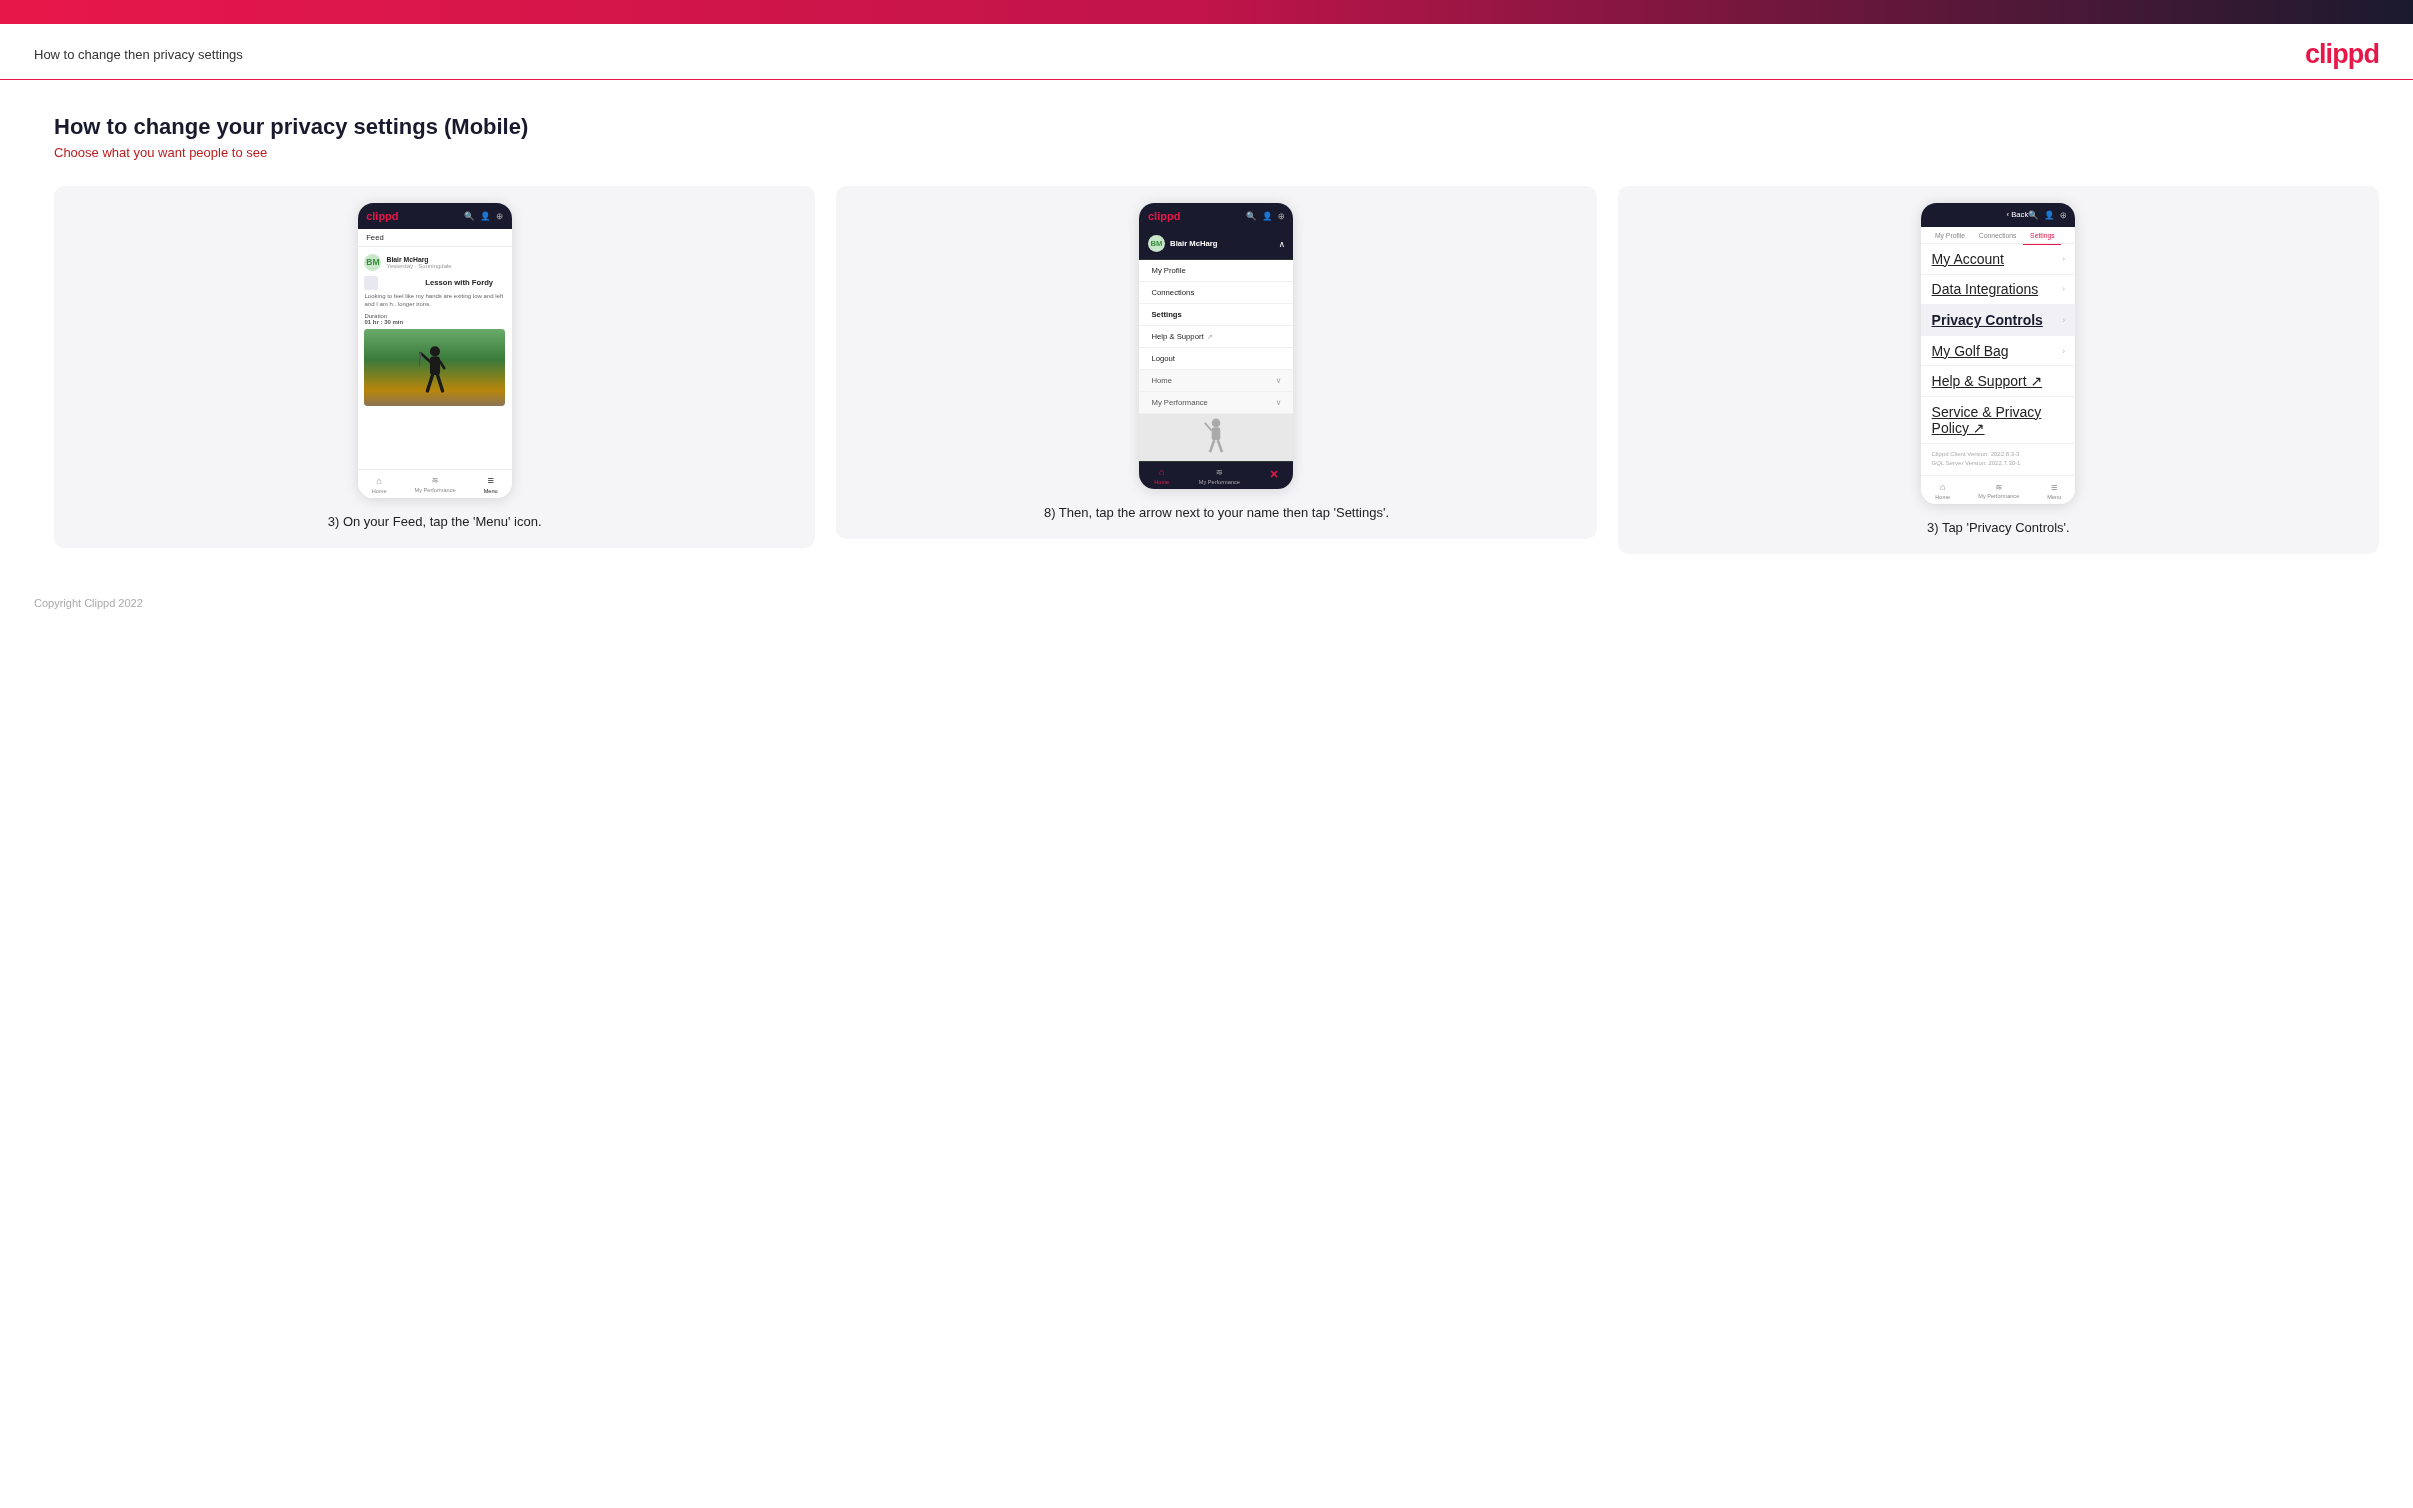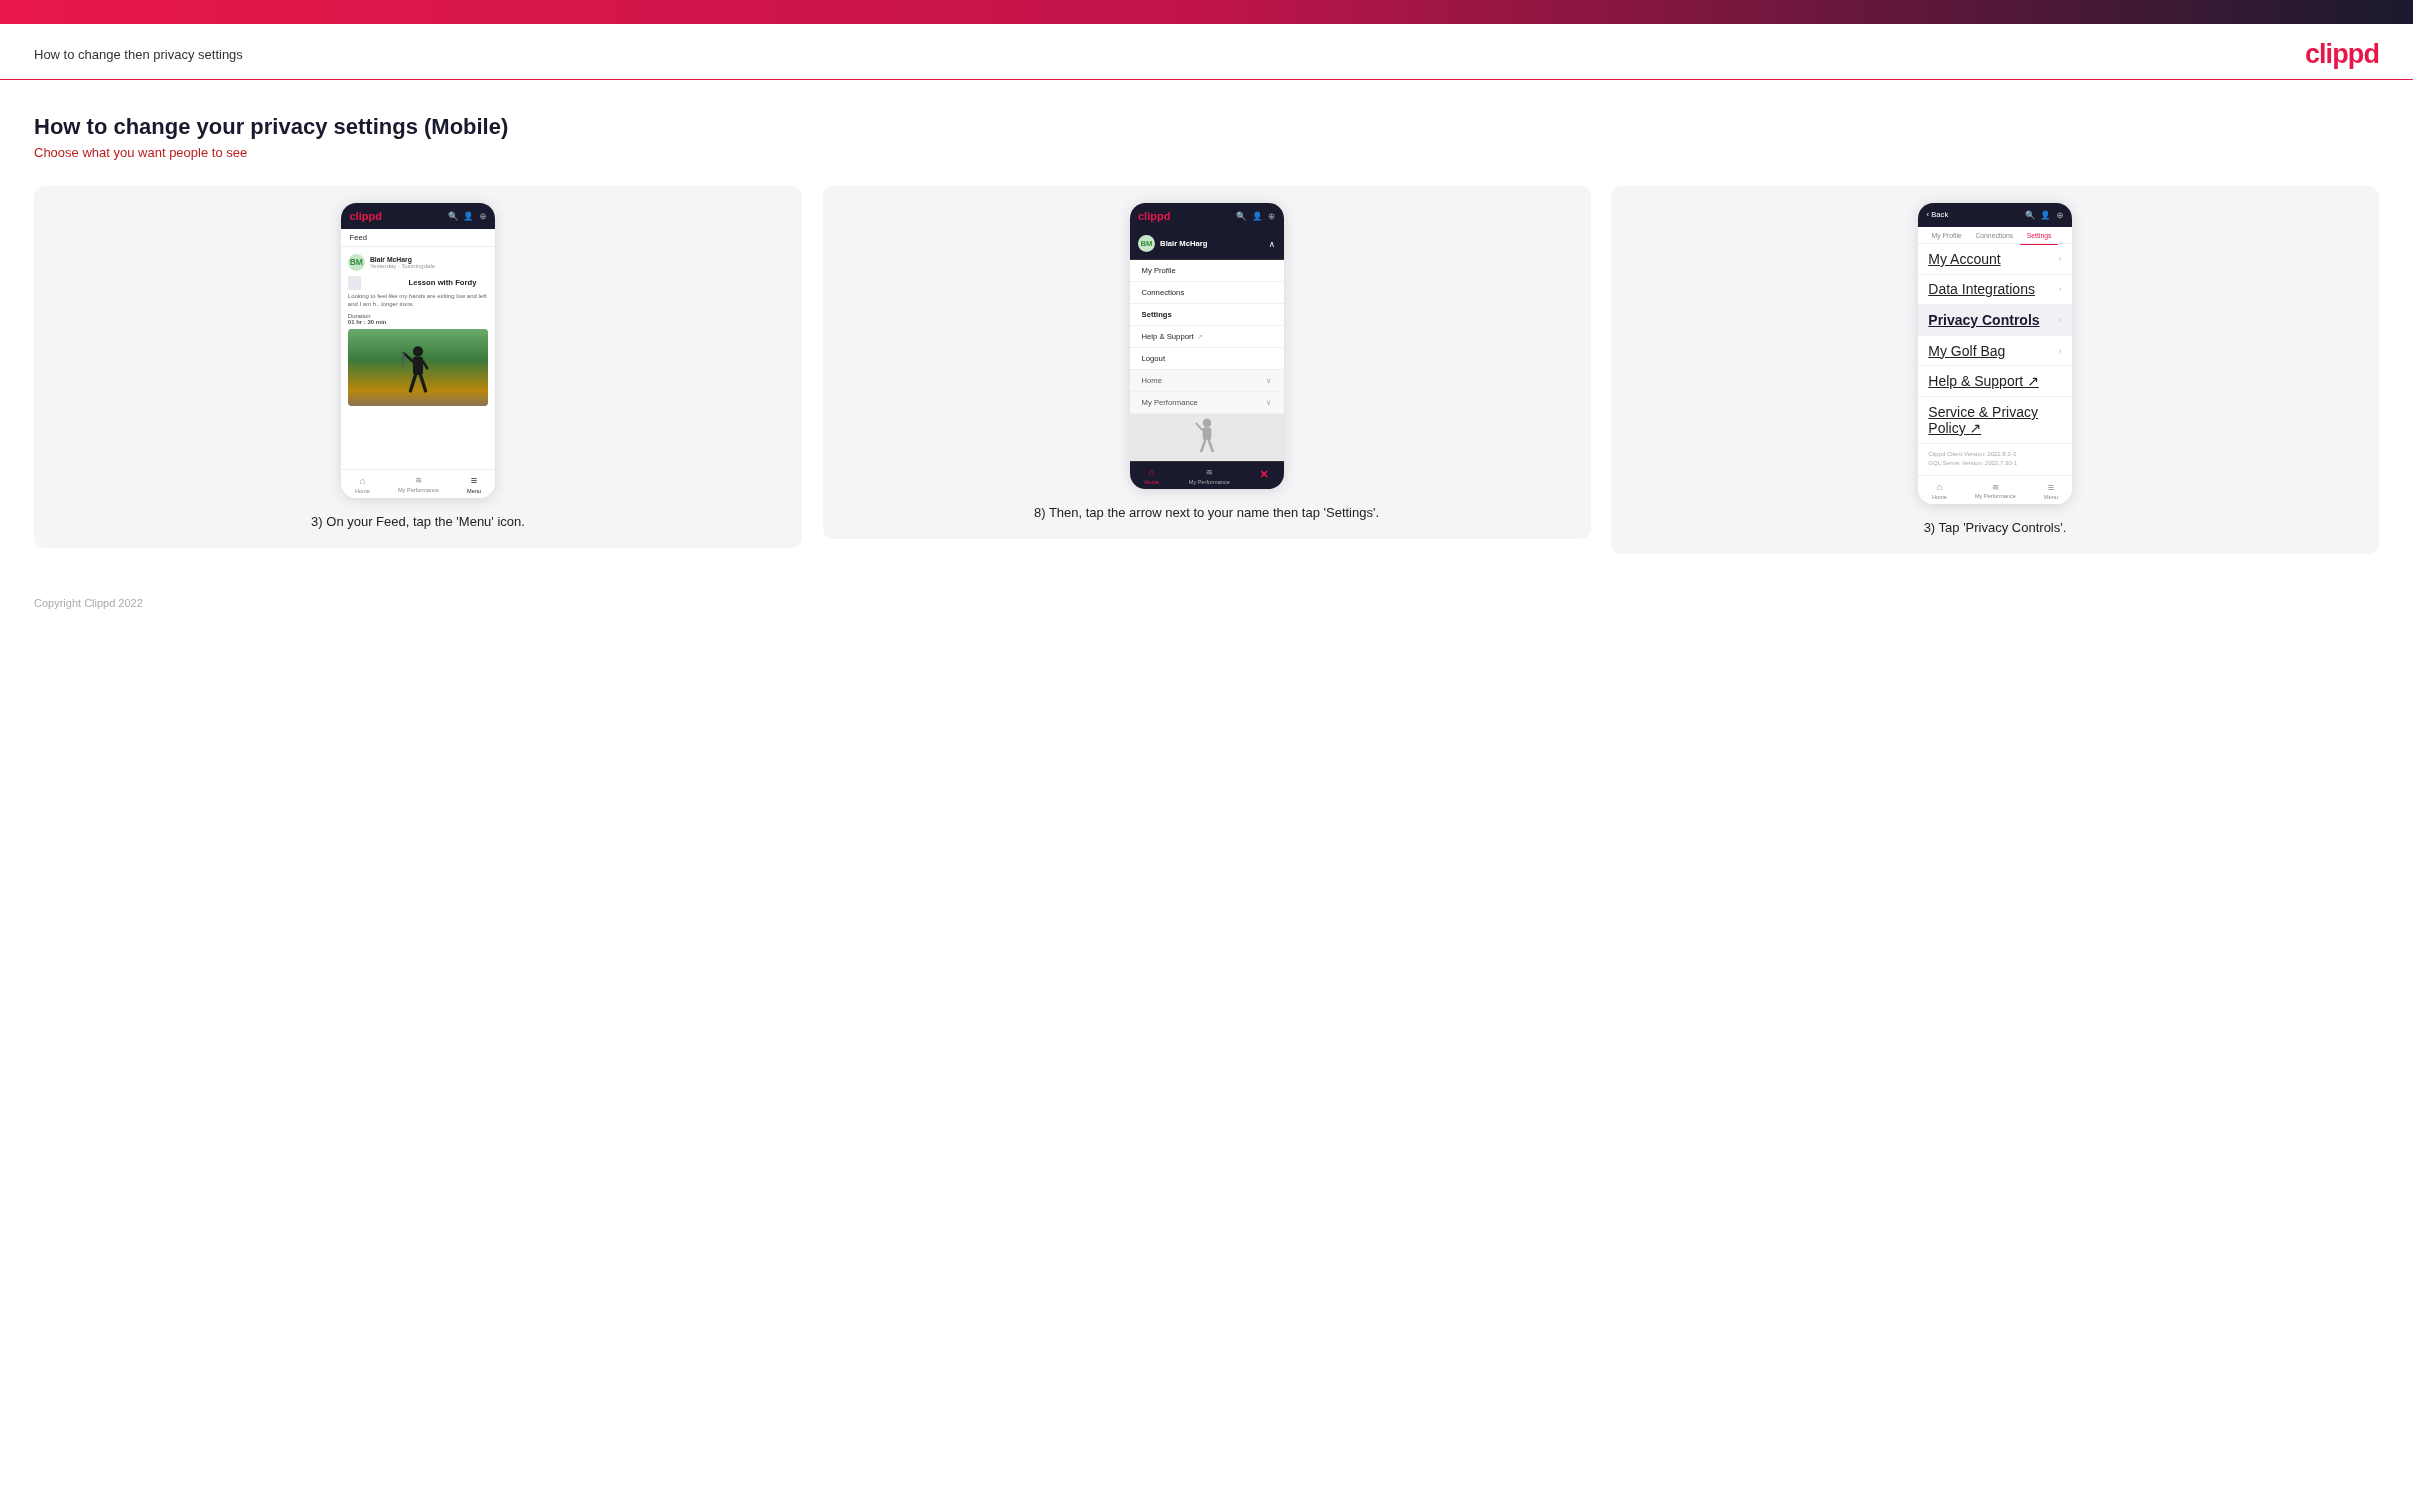--- a/index.html
+++ b/index.html
@@ -24,20 +24,21 @@
       color: #333;
     }
     .logo {
       font-size: 27px;
       font-weight: 800;
       color: #e8174a;
       letter-spacing: -0.9px;
     }
     .main {
       padding: 34px 34px 17px 34px;
+      margin-left: 20px;
     }
     .page-title {
       font-size: 22px;
       font-weight: 800;
       color: #1a1a2e;
       margin-bottom: 5.1px;
     }
     .page-subtitle {
       font-size: 13px;
       color: #b91c1c;
@@ -287,21 +288,21 @@
       font-size: 11px;
       font-weight: 700;
     }
 
     
     .phone3-header {
       background: #1a1a2e;
       padding: 6.8px 8.5px;
       display: flex;
       align-items: center;
-      justify-content: space-between;
+      justify-content: flex-end;
     }
     .back-btn {
       color: #fff;
       font-size: 7.7px;
       display: flex;
       align-items: center;
       gap: 2.6px;
     }
     .phone3-tabs {
       background: #fff;

